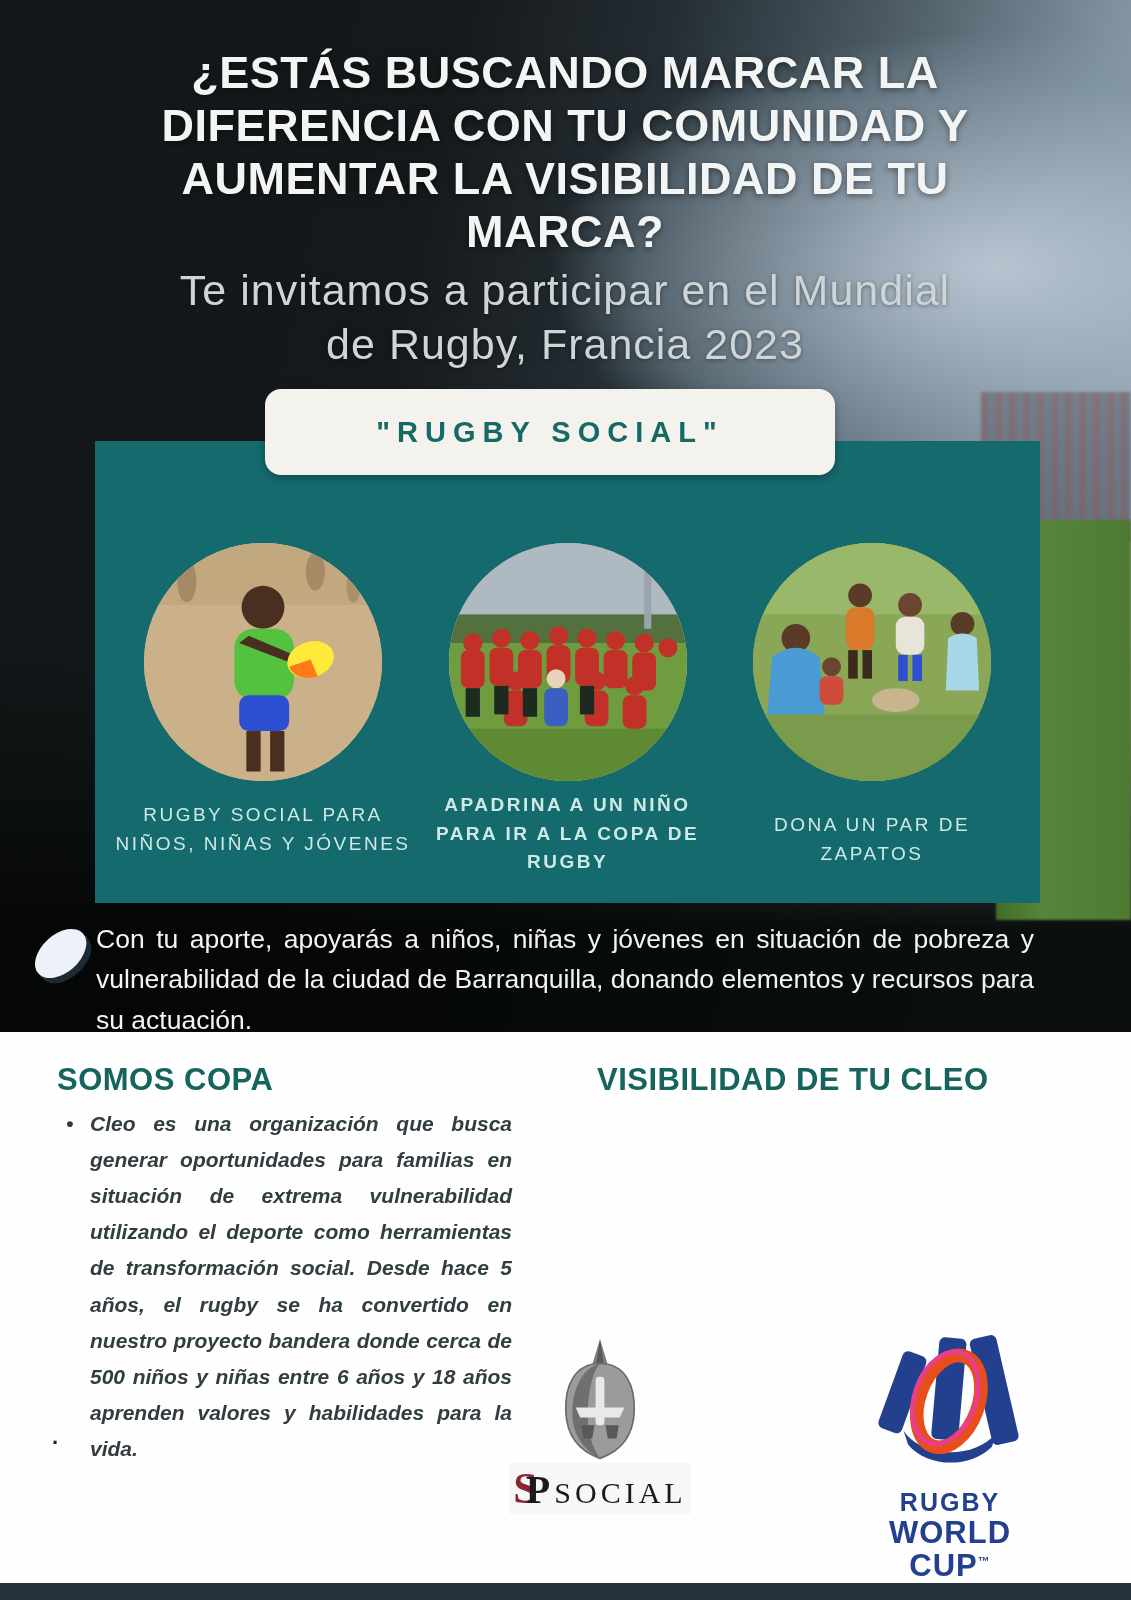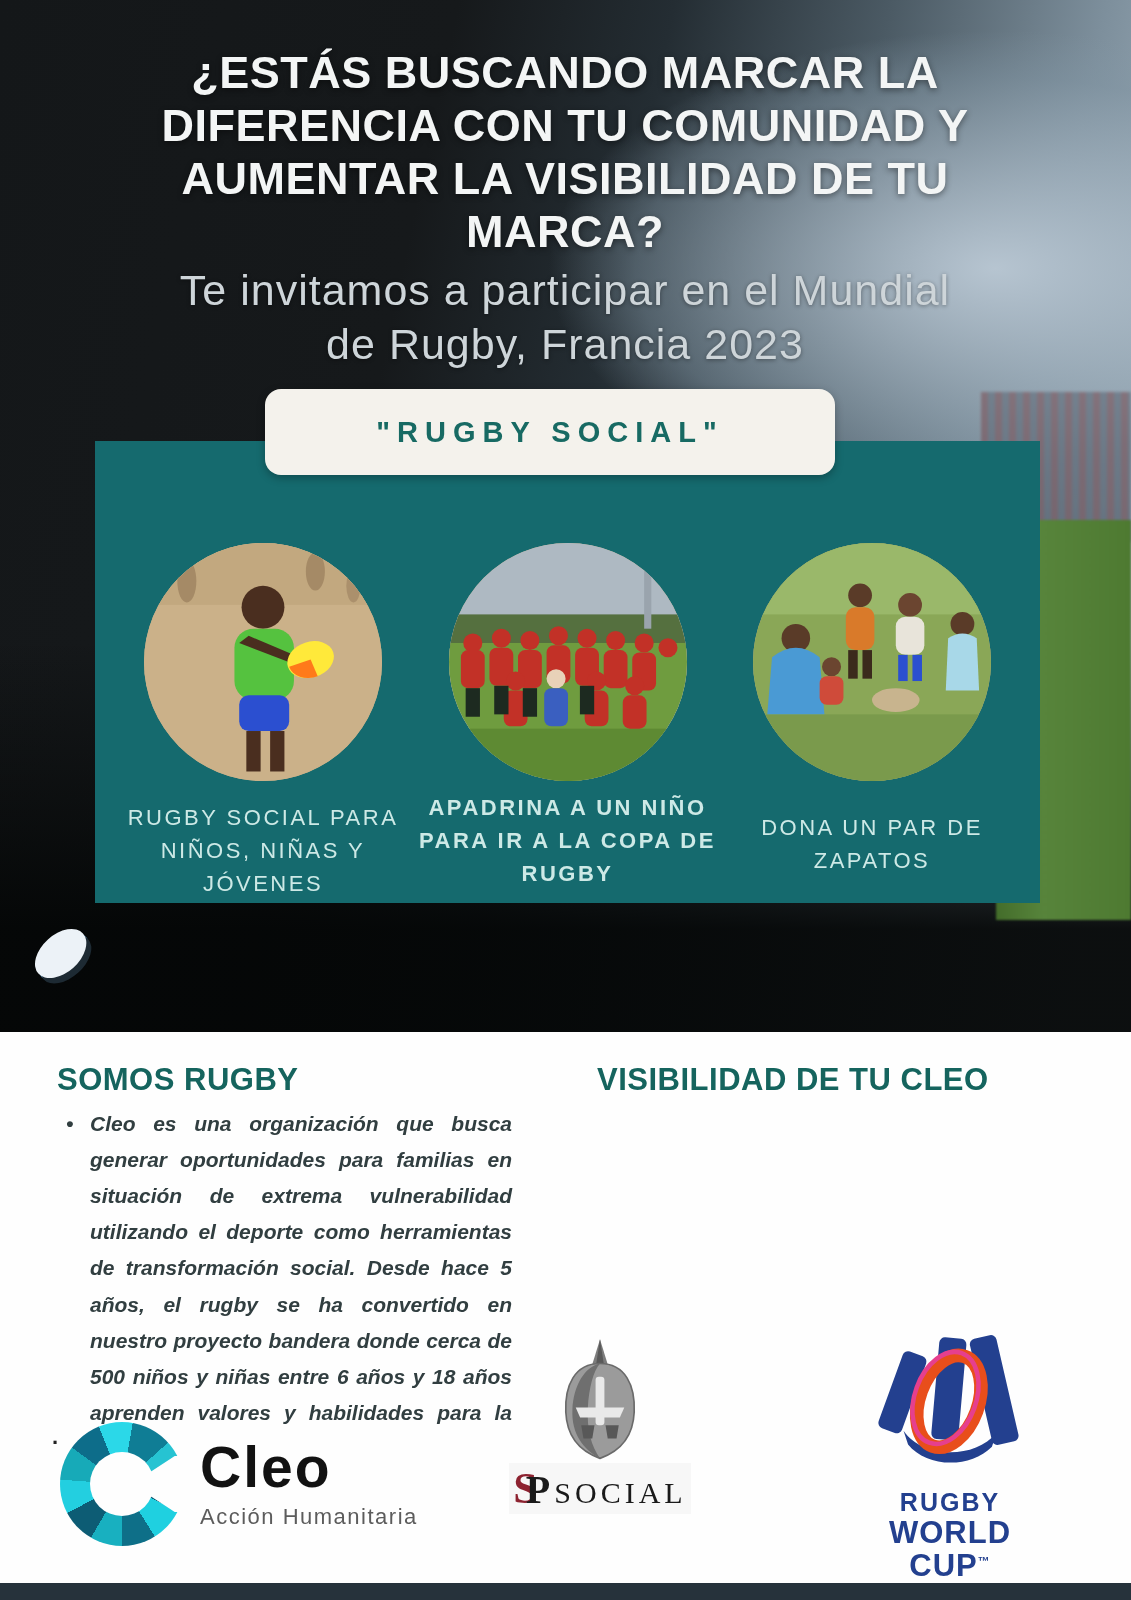--- a/index.html
+++ b/index.html
@@ -63,21 +63,21 @@
     display:flex; justify-content:space-between; padding:102px 18px 0 18px;
   }
   .card { width:300px; display:flex; flex-direction:column; align-items:center; }
   .photo-circle {
     width:238px; height:238px; border-radius:50%; overflow:hidden; flex:none;
     background:#cbb189;
   }
   .photo-circle svg { display:block; width:100%; height:100%; }
   .card-caption {
     margin-top:20px; text-align:center;
-    color:#cde9e6; font-size:22px; font-weight:500;
+    color:#cde9e6; font-size:19px; font-weight:500;
     letter-spacing:2.5px; line-height:1.5; text-transform:uppercase;
   }
   .card:nth-child(2) .card-caption { margin-top:10px;font-weight:bold; }
   .card:nth-child(3) .card-caption { margin-top:30px; }
 
   
   .band {
     position:absolute; left:0; top:903px; width:1131px; height:129px; z-index:4;
     background:
       radial-gradient(ellipse 220px 90px at 92% 35%, rgba(150,45,45,.35), rgba(0,0,0,0) 70%),
@@ -263,39 +263,33 @@
   <div class="band">
     <div class="band-ball">
       <svg width="72" height="76" viewBox="0 0 72 76" aria-hidden="true">
         <g transform="rotate(-42 36 38)">
           <ellipse cx="36" cy="41" rx="30" ry="19" fill="#4e8fc0"></ellipse>
           <ellipse cx="36" cy="44" rx="30" ry="18" fill="#1d2a33"></ellipse>
           <ellipse cx="36" cy="36" rx="30" ry="19" fill="#ecf2f7"></ellipse>
         </g>
       </svg>
     </div>
+    <p class="band-text">Con tu aporte, apoyarás a niños, niñas y jóvenes en situación de pobreza y vulnerabilidad de la ciudad de Barranquilla, donando elementos y recursos para su actuación.</p>
   </div>
 
   <div class="info">
 
-    <div class="sec-heading h-left">SOMOS RUGBY</div>
+    <div class="sec-heading h-left">SOMOS COPA</div>
     <ul class="bullets bullets-left">
       <li>Cleo es una organización que busca generar oportunidades para familias en situación de extrema vulnerabilidad utilizando el deporte como herramientas de transformación social. Desde hace 5 años, el rugby se ha convertido en nuestro proyecto bandera donde cerca de 500 niños y niñas entre 6 años y 18 años aprenden valores y habilidades para la vida.</li>
     </ul>
     <div class="stray-dot">.</div>
 
     <div class="sec-heading h-right">VISIBILIDAD DE TU CLEO</div>
 
-    <div class="cleo-logo">
-      <div class="cleo-c"></div>
-      <div class="cleo-words">
-        <div class="cleo-name">Cleo</div>
-        <div class="cleo-tagline">Acción Humanitaria</div>
-      </div>
-    </div>
 
     <div class="spartans-logo">
       <svg width="104" height="128" viewBox="0 0 90 116" aria-hidden="true">
         <polygon points="45,2 53,28 37,28" fill="#7c7c7c"></polygon>
         <polygon points="45,2 49,28 41,28" fill="#595959"></polygon>
         <path d="M45,24 C68,24 77,44 76,68 C75,92 62,104 45,110 C28,104 15,92 14,68 C13,44 22,24 45,24 Z" fill="#9b9b9b" stroke="#6a6a6a" stroke-width="1.5"></path>
         <path d="M45,24 C31,27 21,44 20,66 C19,88 30,102 45,110 C37,99 33,84 34,64 C35,46 39,31 45,24 Z" fill="#6f6f6f"></path>
         <rect x="41" y="36" width="8" height="44" rx="3" fill="#e9e9e9"></rect>
         <path d="M23,64 L67,64 L63,73 L27,73 Z" fill="#e9e9e9"></path>
         <path d="M28,80 L40,80 L38,92 L30,92 Z" fill="#585858"></path>

